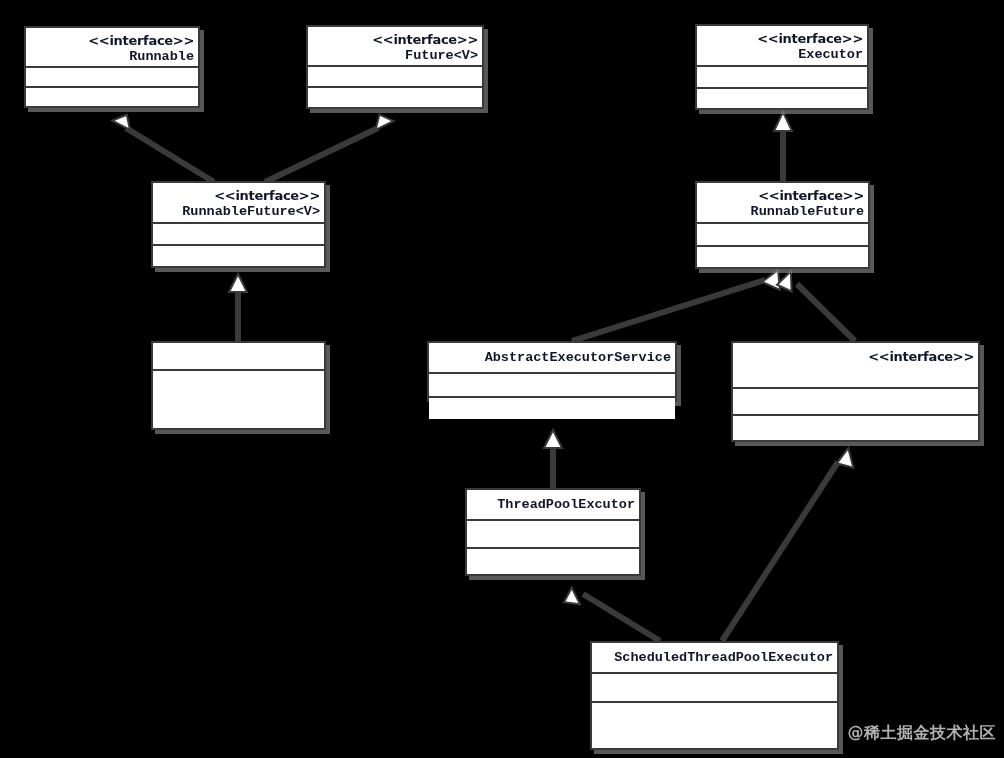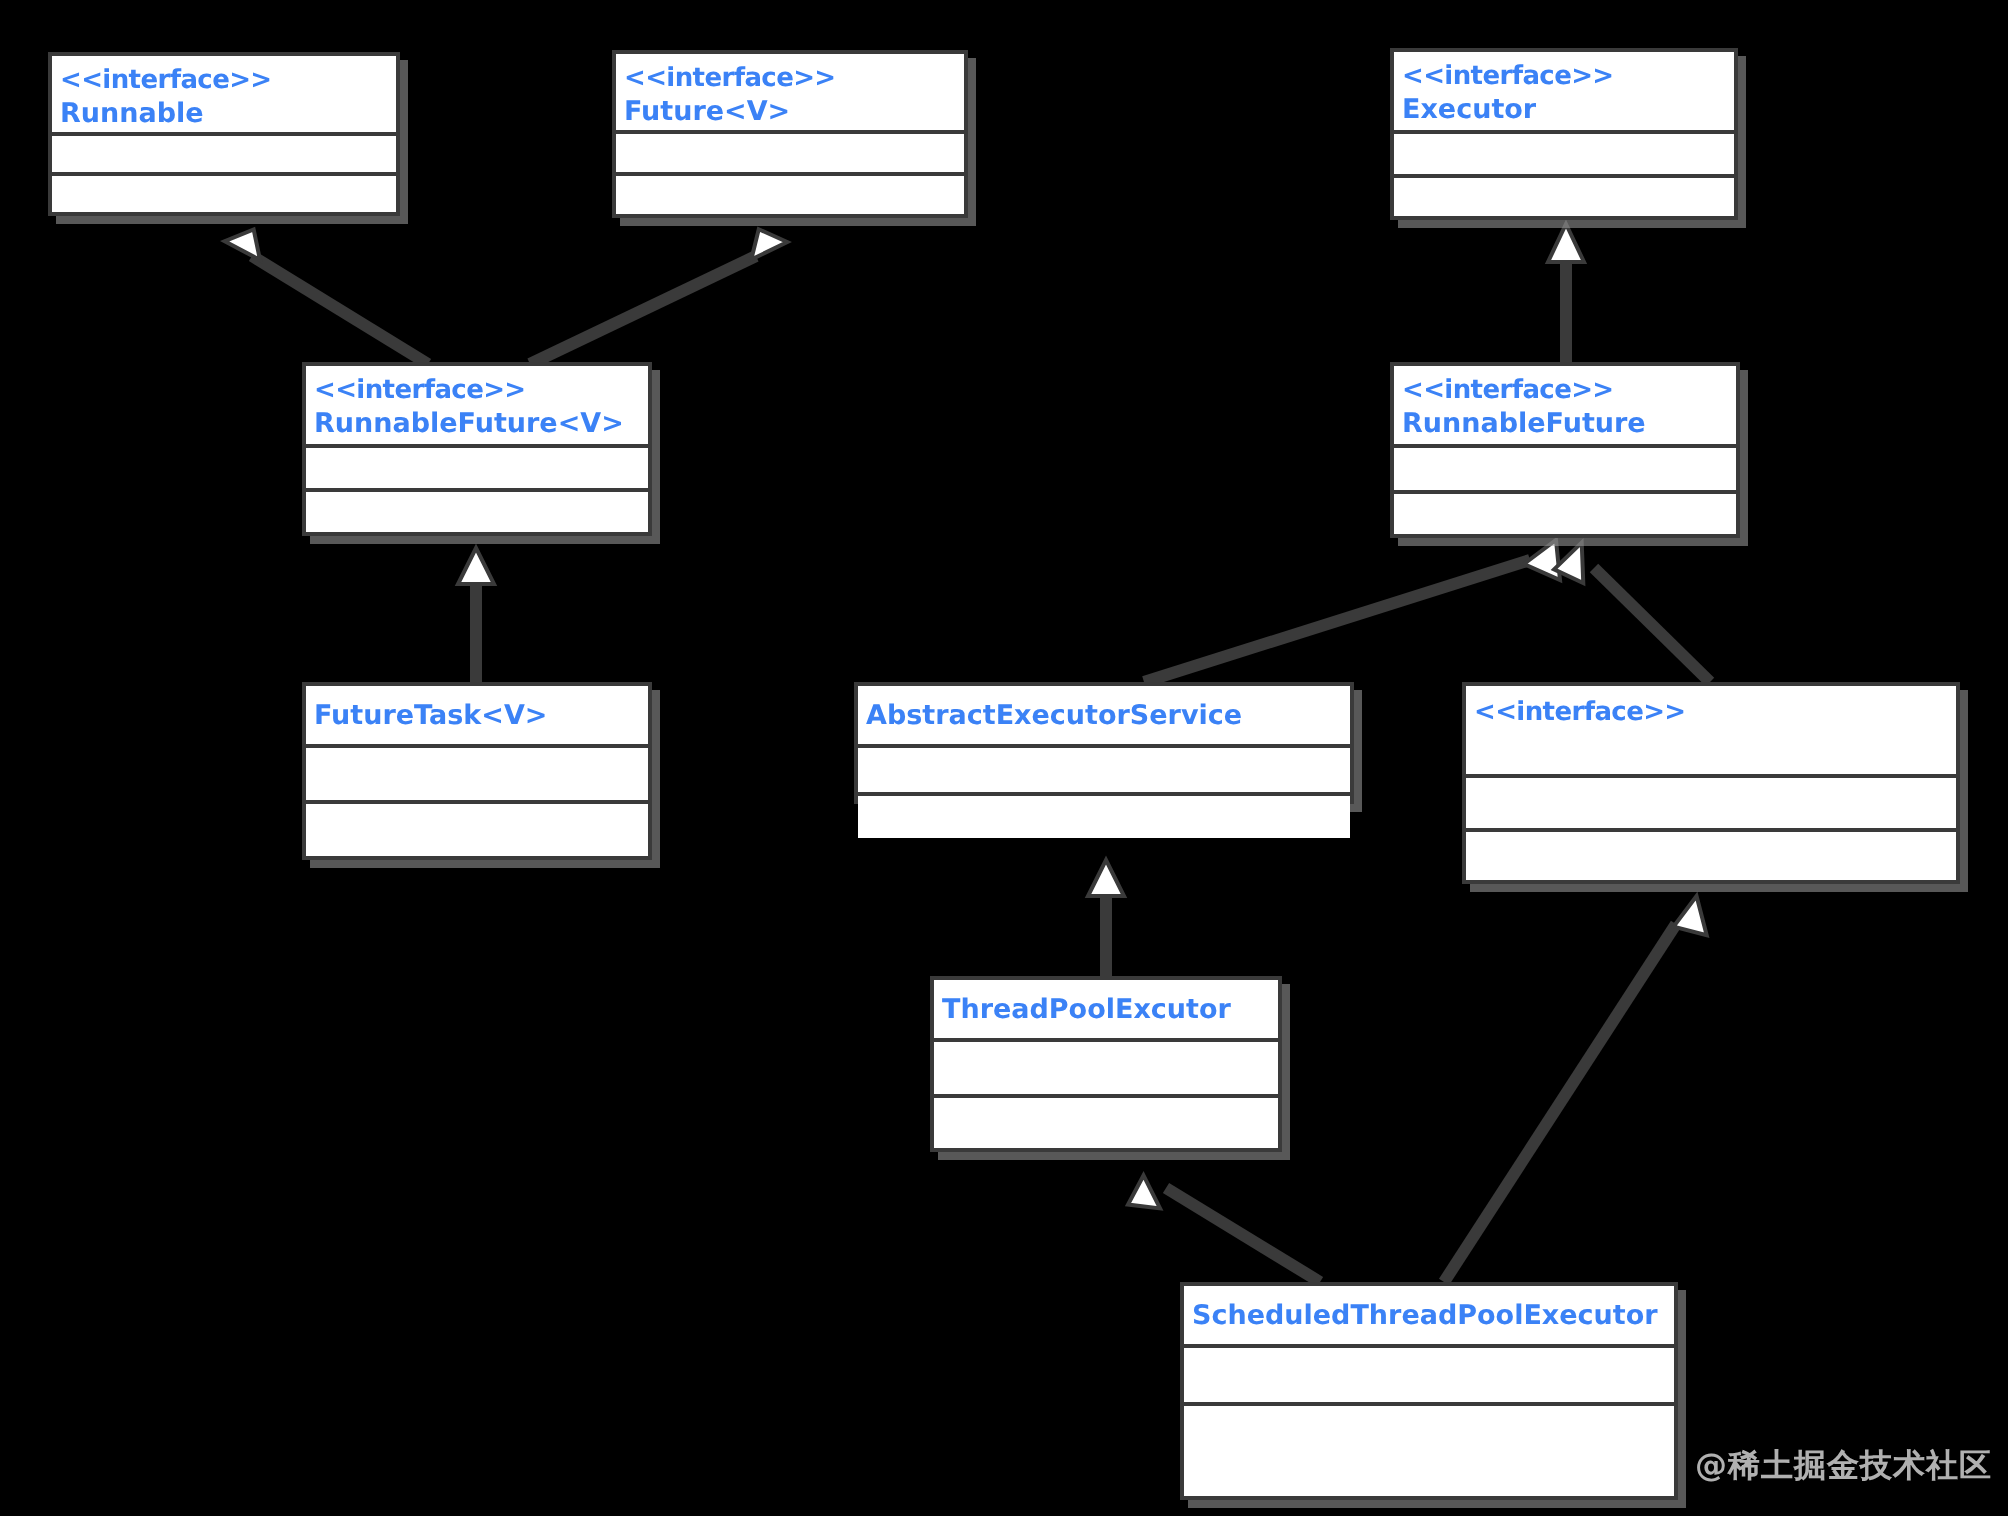--- a/index.html
+++ b/index.html
@@ -19,40 +19,41 @@
     position: absolute;
     box-sizing: border-box;
     background: #ffffff;
     border: 2px solid #3a3a3a;
     box-shadow: 4px 4px 0 0 rgba(160,160,160,0.55);
     z-index: 5;
   }
   .uml-title {
     box-sizing: border-box;
     width: 100%;
-    text-align: left;
-    color: #3b82f6;
+    text-align: right;
+    color: #0f172a;
     font-weight: bold;
     font-size: 13px;
     line-height: 16px;
     padding: 5px 4px 20px 4px;
     border-bottom: 2px solid #3a3a3a;
     white-space: nowrap;
     overflow: hidden;
   }
   .uml-title .stereo {
     display: block;
     font-weight: bold;
     font-size: 13px;
     letter-spacing: -0.3px;
   }
   .uml-title .cname {
     display: block;
     font-weight: bold;
     font-size: 13.5px;
+    font-family: Liberation Mono, monospace;
   }
   .uml-row {
     box-sizing: border-box;
     width: 100%;
     background: #ffffff;
   }
   .uml-row.sep {
     border-bottom: 2px solid #3a3a3a;
   }
   svg.edges {
@@ -169,23 +170,20 @@
   <div class="uml-box" style="left:695px; top:181px; width:175px; height:88px;">
     <div class="uml-title" style="height:41px;">
       <span class="stereo">&lt;&lt;interface&gt;&gt;</span>
       <span class="cname">RunnableFuture</span>
     </div>
     <div class="uml-row sep" style="height:23px;"></div>
     <div class="uml-row" style="height:20px;"></div>
   </div>
 
   <div class="uml-box" style="left:151px; top:341px; width:175px; height:89px;">
-    <div class="uml-title" style="height:31px; padding-top:7px;">
-      <span class="cname">FutureTask&lt;V&gt;</span>
-    </div>
     <div class="uml-row sep" style="height:28px;"></div>
     <div class="uml-row" style="height:26px;"></div>
   </div>
 
   <div class="uml-box" style="left:427px; top:341px; width:250px; height:61px;">
     <div class="uml-title" style="height:31px; padding-top:7px;">
       <span class="cname">AbstractExecutorService</span>
     </div>
     <div class="uml-row sep" style="height:24px;"></div>
     <div class="uml-row" style="height:21px;"></div>

